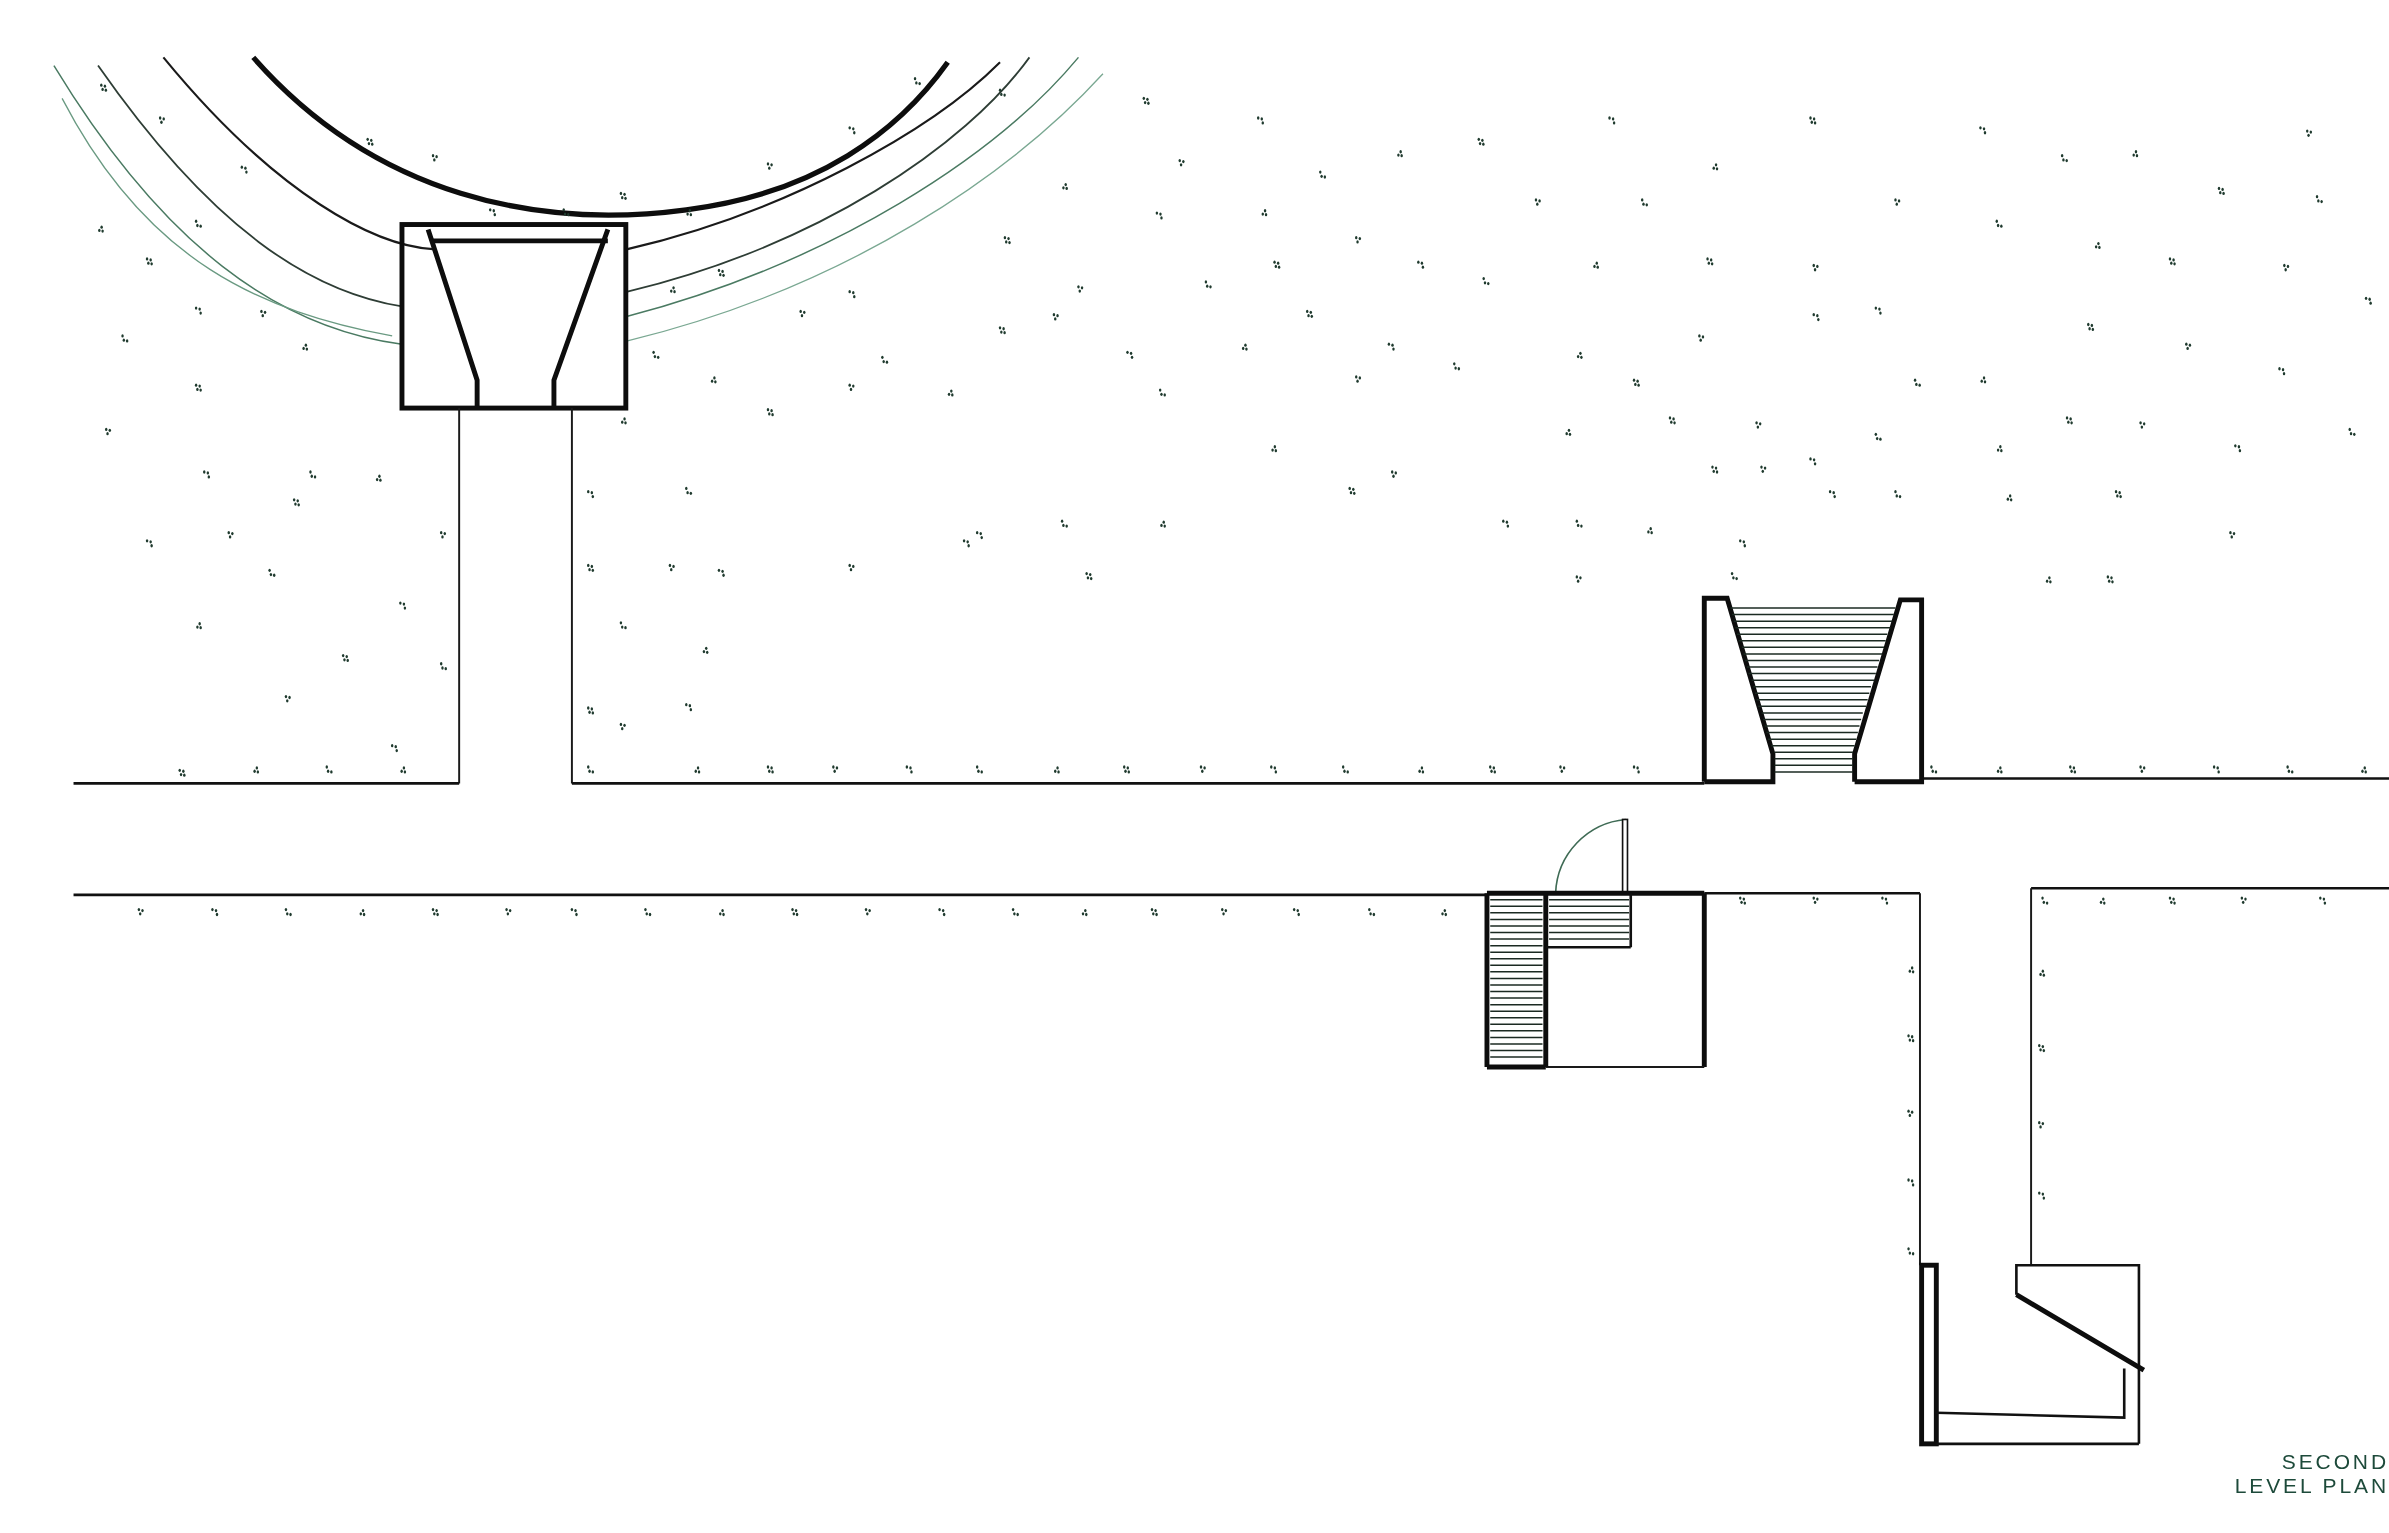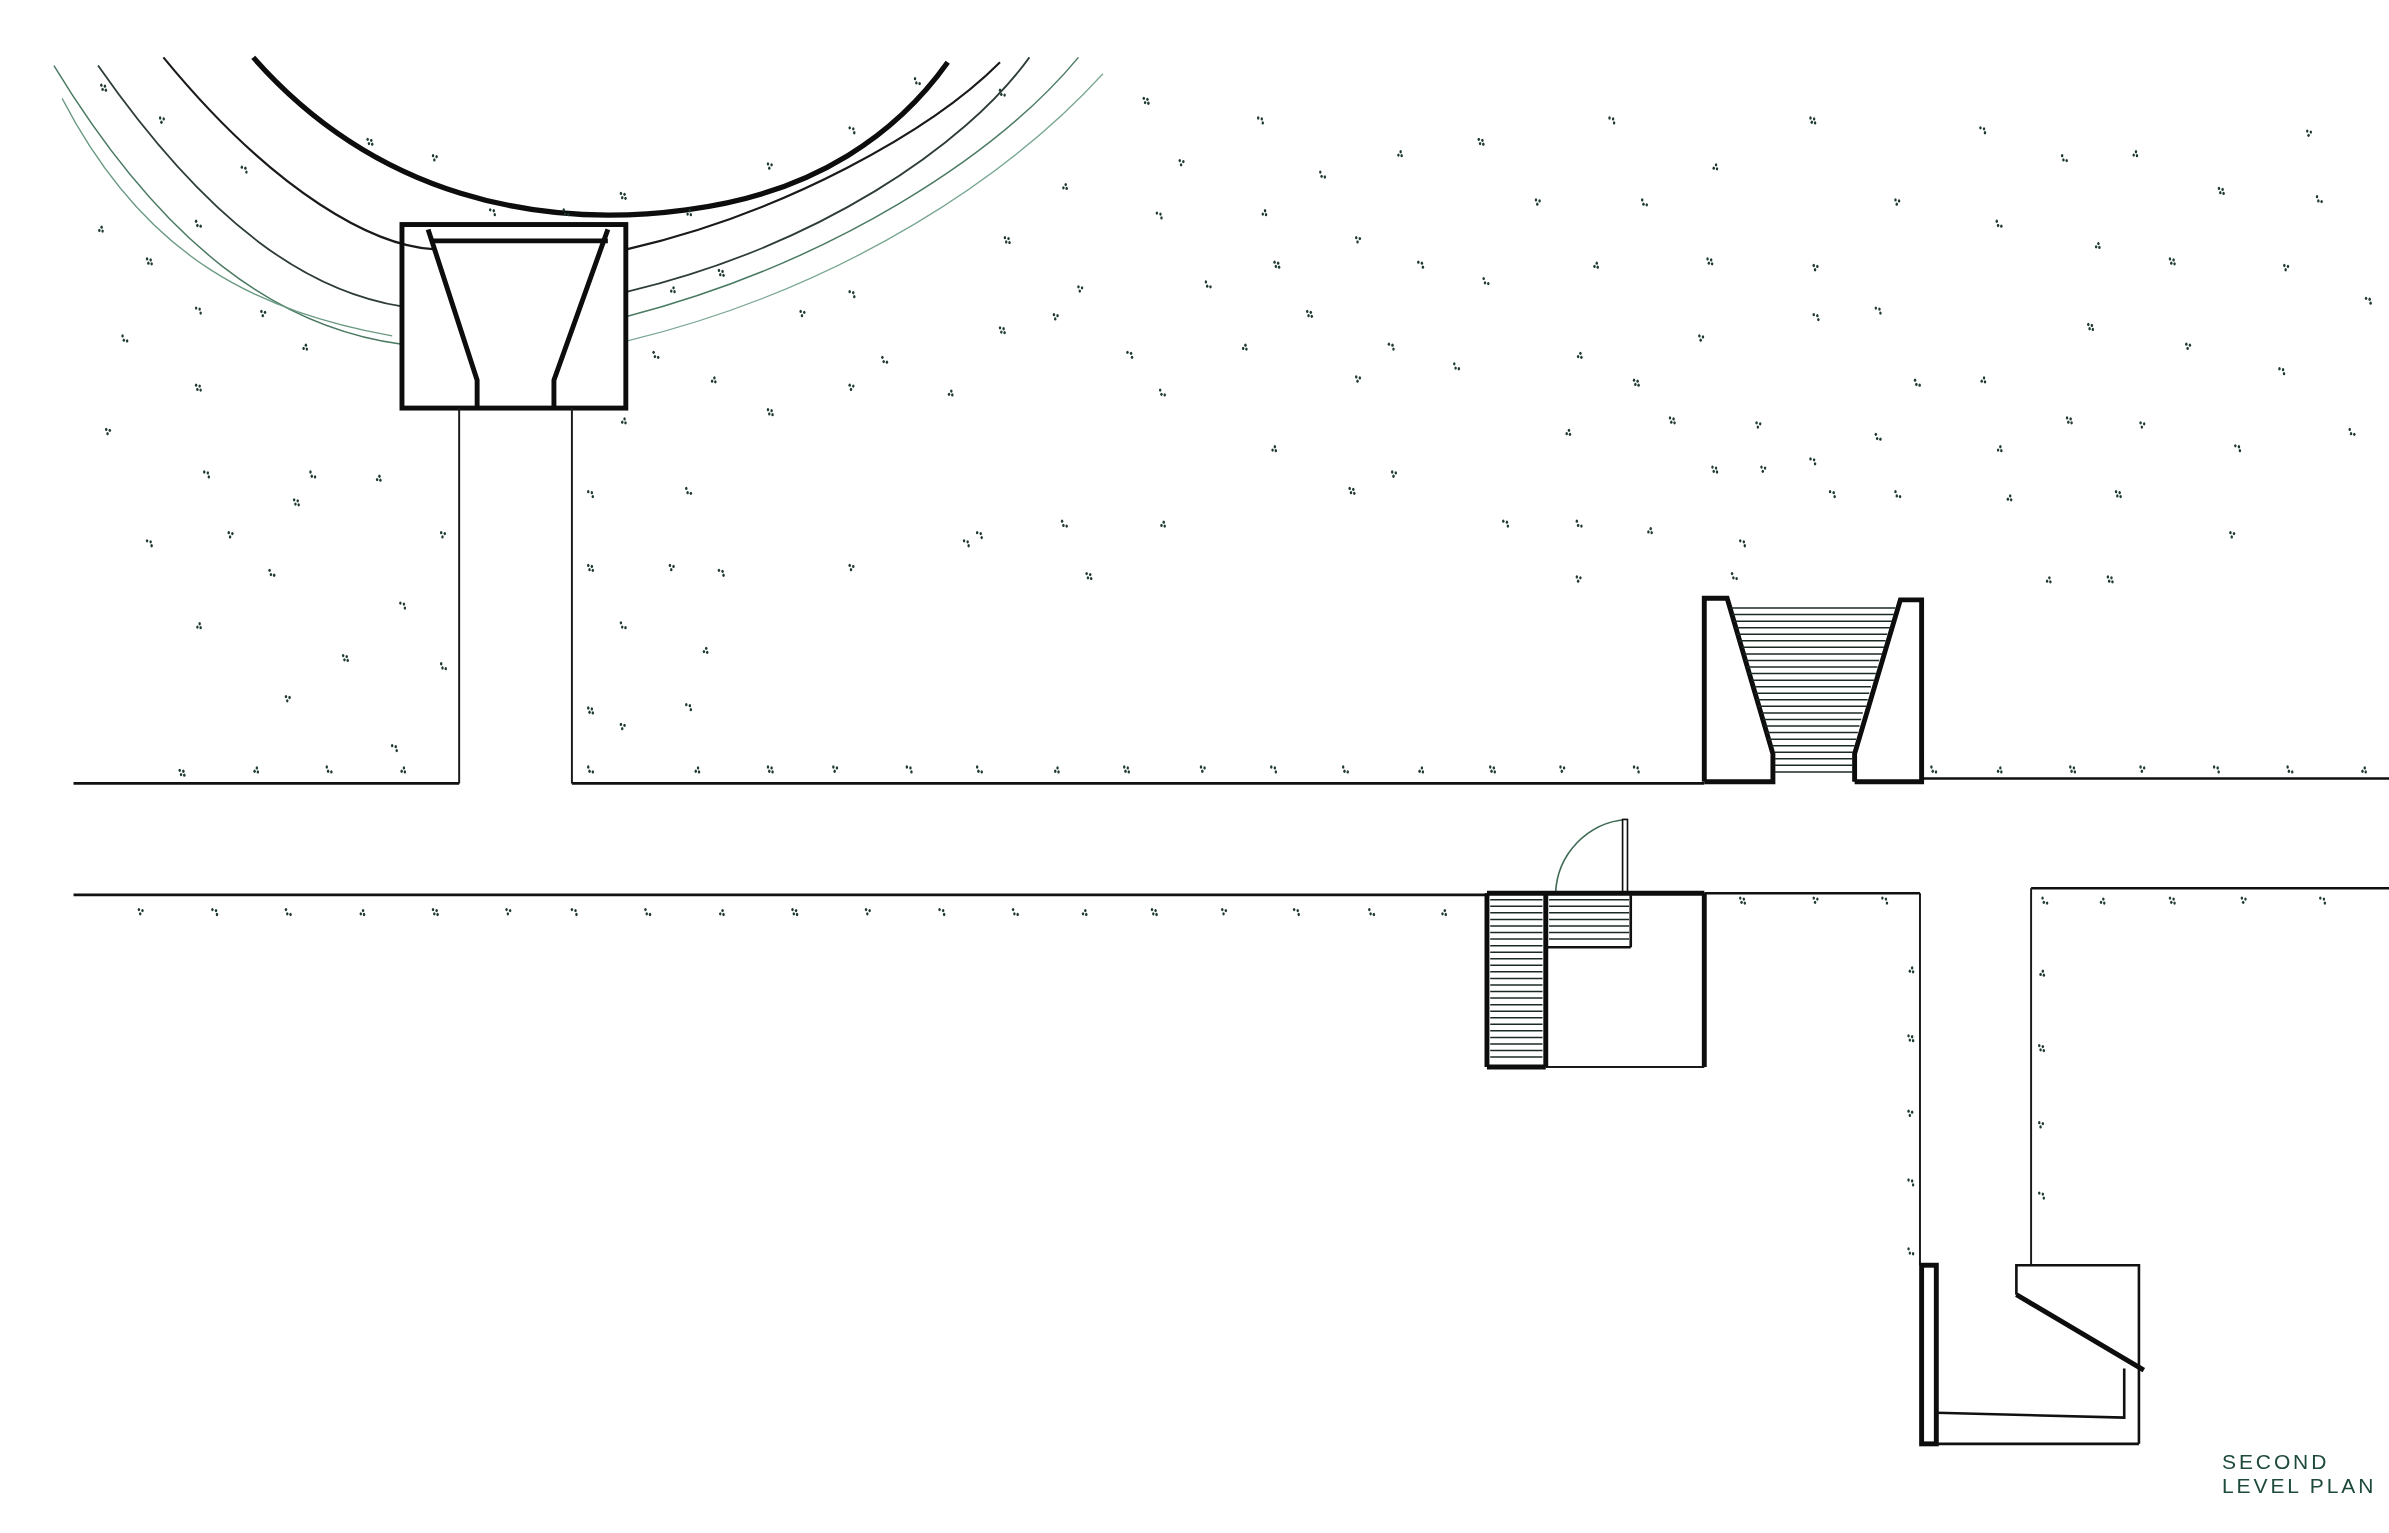--- a/index.html
+++ b/index.html
@@ -9,20 +9,21 @@
   .med  { stroke: #111; stroke-width: 1.6; fill: none; }
   .thick{ stroke: #0d0d0d; stroke-width: 3; fill: none; }
   .arcline { fill: none; }
   .tread { stroke: #1b2a22; stroke-width: 0.9; }
   .plan-label {
     position: absolute;
     left: 2222px; top: 1450px;
     font-family: "Liberation Sans", sans-serif;
     font-size: 21px; letter-spacing: 2.9px;
     color: #1d4a3a;
+    text-align: right;
   }
 </style>
 </head>
 <body>
 
 <svg id="plan" viewBox="0 0 1552 936" preserveAspectRatio="none" xmlns="http://www.w3.org/2000/svg">
 
   <g>
     <path class="arcline" stroke="#0d0d0d" stroke-width="3.2" d="M155,35 C230,120 330,140 420,128 C500,118 550,80 580,38"></path>
     <path class="arcline" stroke="#1a1a1a" stroke-width="1.3" d="M100,35 C170,120 230,150 265,152"></path>

